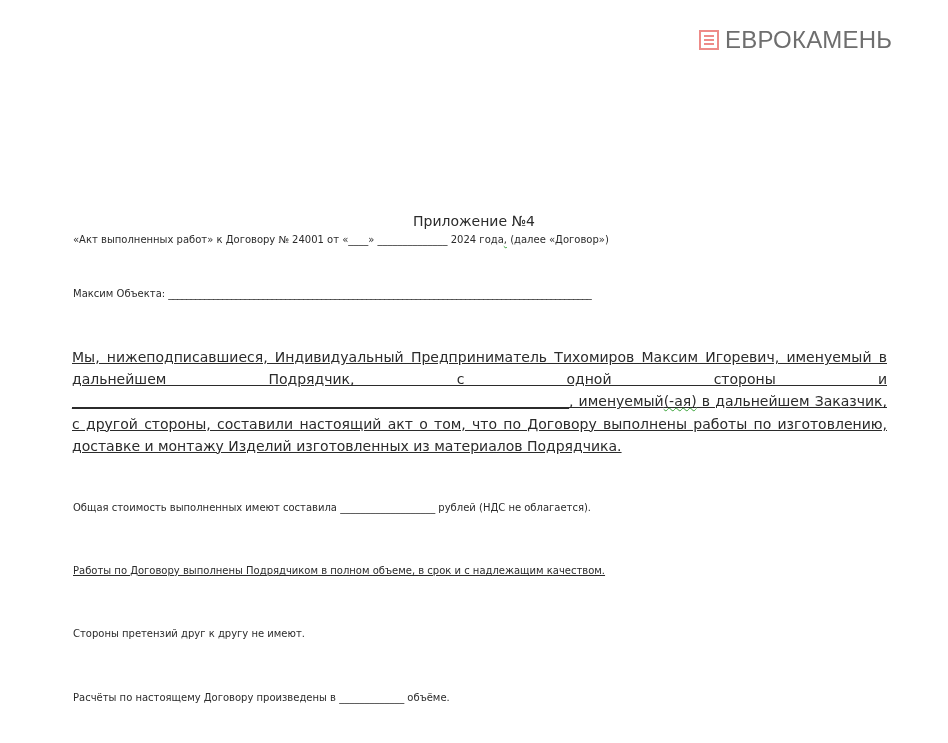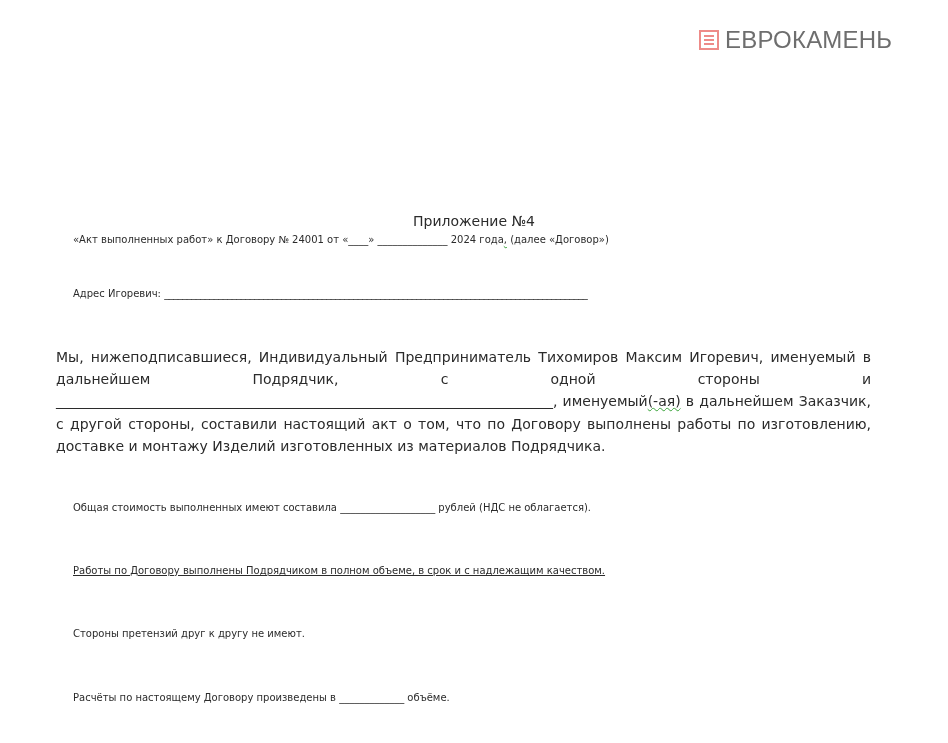--- a/index.html
+++ b/index.html
@@ -24,22 +24,22 @@
   .logo-text {
     font-family: "Liberation Sans", sans-serif; font-size: 24px;
     color: #6e6e6e; letter-spacing: 0.2px; line-height: 24px;
   }
   .title {
     position: absolute; top: 172px; left: 0; width: 948px; text-align: center;
     font-size: 14px; line-height: 20px; margin-top: 39px;
   }
   .line { position: absolute; left: 73px; font-size: 10px; line-height: 20px; white-space: nowrap; }
   .para {
-    position: absolute; left: 56px; width: 815px; font-size: 14px; line-height: 22.2px;
-    text-align: justify; text-align-last: left;
+    position: absolute; left: 72px; width: 815px; font-size: 14px; line-height: 22.2px;
+    text-align: justify; text-align-last: left; text-decoration: underline;
   }
   .squiggle { text-decoration: underline wavy #3aa33a; text-decoration-thickness: 1px; }
   .field { letter-spacing: -0.5px; font-style: italic; }
 </style>
 </head>
 <body>
 
 <div class="logo">
   <div class="logo-mark">
       <span></span>
@@ -49,21 +49,21 @@
   <div class="logo-text">ЕВРОКАМЕНЬ</div>
 </div>
 
 <div class="title">Приложение №4</div>
 
 <div class="line" style="top:230px;">
   <span>«Акт выполненных работ» к Договору № 24001  от «____» ______________ 2024 года</span><span class="squiggle">,</span><span> (далее «Договор»)</span>
 </div>
 
 <div class="line" style="top:284px;">
-  <span>Адрес Игоревич: </span><span class="field">______________________________________________________________________________________________</span>
+  <span>Максим Объекта: </span><span class="field">______________________________________________________________________________________________</span>
 </div>
 
 <div class="para" style="top:346px;">
   <span>Мы, нижеподписавшиеся, Индивидуальный Предприниматель Тихомиров Максим Игоревич, именуемый в дальнейшем Подрядчик, с одной стороны и _______________________________________________________________________, именуемый</span><span class="squiggle">(-ая)</span><span> в дальнейшем Заказчик, с другой стороны, составили настоящий акт о том, что по Договору выполнены работы по изготовлению, доставке и монтажу Изделий изготовленных из материалов Подрядчика.</span>
 </div>
 
 <div class="line" style="top:498px;">Общая стоимость выполненных имеют составила ___________________ рублей (НДС не облагается).</div>
 <div class="line" style="top:561px;text-decoration:underline;">Работы по Договору выполнены Подрядчиком в полном объеме, в срок и с надлежащим качеством.</div>
 <div class="line" style="top:624px;">Стороны претензий друг к другу не имеют.</div>
 <div class="line" style="top:688px;text-align:center;">Расчёты по настоящему Договору произведены в _____________ объёме.</div>

